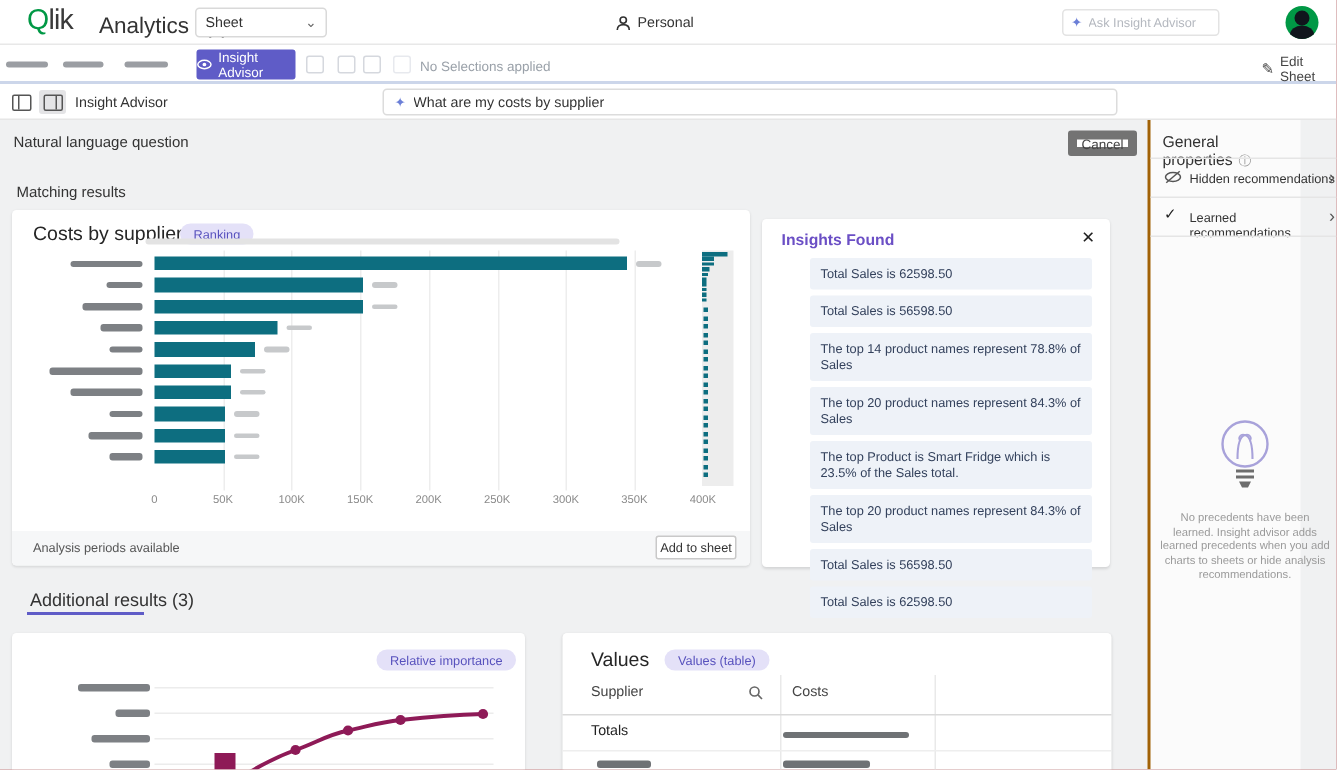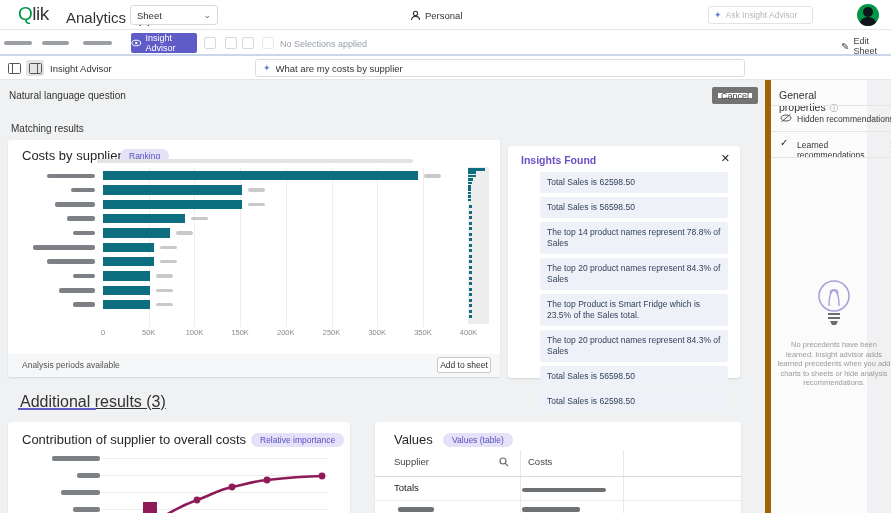--- a/index.html
+++ b/index.html
@@ -73,33 +73,33 @@
   .add-btn { position:absolute; left:429px; top:3px; width:54px; height:16px; background:#fff; border:1px solid #c9c9c9; border-radius:2px; font-size:8.5px; color:#333; display:flex; align-items:center; justify-content:center; cursor:pointer; }
 
   
   #insights-card { left:508px; top:66px; width:232px; height:232px; }
   #insights-card .title { position:absolute; left:13px; top:8px; font-size:10.5px; font-weight:bold; color:#6b4fc5; }
   .close-x { position:absolute; right:10px; top:6px; font-size:11px; color:#222; cursor:pointer; }
   .insights-list { position:absolute; left:12px; top:26px; width:208px; display:flex; flex-direction:column; gap:4px;padding-left:20px; }
   .insight-item { background:#eef2f8; border-radius:2px; padding:5px 7px; font-size:8.5px; line-height:11px; color:#33415c; cursor:pointer; }
 
   
-  .sidebar { position:absolute; left:765px; top:0; width:102px; height:433px; background:#fbfbfb; border-left:6px solid #a16207; }
+  .sidebar { position:absolute; left:765px; top:0; width:102px; height:433px; background:#fbfbfb; border-left:2px solid #a16207; }
   .sb-title { position:absolute; left:8px; top:9px; font-size:10.5px; color:#333; }
   .sb-info { font-size:8.5px; color:#999; margin-left:4px; }
   .sb-div { position:absolute; left:0; width:126px; height:1px; background:#e5e5e5; }
   .sb-row { position:absolute; left:0; width:126px; height:25px; cursor:pointer; }
   .sb-row .icon { position:absolute; left:9px; top:7px; }
   .sb-row .lbl { position:absolute; left:26px; top:8px; font-size:8.5px; color:#333; }
   .sb-row .chev { position:absolute; right:3px; top:5px; font-size:12px; color:#555; }
   .bulb-wrap { position:absolute; left:0; top:196px; width:126px; text-align:center; }
   .empty-text { position:absolute; left:6px; top:260px; width:114px; font-size:7.5px; line-height:9.5px; color:#9a9a9a; text-align:center; }
 
   
-  .tab-additional { position:absolute; left:20px; top:313px; font-size:16px; color:#333; cursor:pointer;text-decoration:underline; }
+  .tab-additional { position:absolute; left:20px; top:313px; font-size:12px; color:#333; cursor:pointer; }
   .tab-underline { position:absolute; left:18px; top:328px; width:78px; height:2px; background:#5f5cc7; }
 
   
   #pareto-card { left:8px; top:342px; width:342px; height:171px; border-radius:3px 3px 0 0; }
   #pareto-card .card-title { position:absolute; left:14px; top:10px; }
   #pareto-card .badge { position:absolute; left:243px; top:11px; }
   .pareto-area { position:absolute; left:0; top:0; width:342px; height:171px; }
   .gridline-h { position:absolute; left:95px; width:226px; height:1px; background:#ececec; }
   .p-redact { position:absolute; height:4.5px; background:#7d8084; border-radius:2px; }
   .pareto-bar { position:absolute; left:135px; top:80px; width:14px; height:91px; background:#8e1a57; }
@@ -290,21 +290,20 @@
           <div class="insight-item">The top 20 product names represent 84.3% of Sales</div>
           <div class="insight-item">Total Sales is 56598.50</div>
           <div class="insight-item">Total Sales is 62598.50</div>
         </div>
     </div>
 
     <div class="tab-additional">Additional results (3)</div>
     <div class="tab-underline"></div>
 
     <div class="card" id="pareto-card">
-      <div class="card-title">Contribution of supplier to overall costs</div>
       <div class="badge">Relative importance</div>
       <div class="pareto-area">
         <div class="gridline-h" style="top:36px;"></div>
         <div class="gridline-h" style="top:53px;"></div>
         <div class="gridline-h" style="top:70px;"></div>
         <div class="gridline-h" style="top:87px;"></div>
         <div class="pareto-bar"></div>
         <svg width="230" height="141" viewBox="0 0 230 141" style="position:absolute;left:95px;top:30px;">
           <path d="M46,74 C66,60 80,53 94,48 C108,43 115,38 129,35 C143,32 150,29.5 164,28 C182,26 200,24.5 219,24" fill="none" stroke="#8e1a57" stroke-width="2.6" stroke-linecap="round"></path>
           <g>

